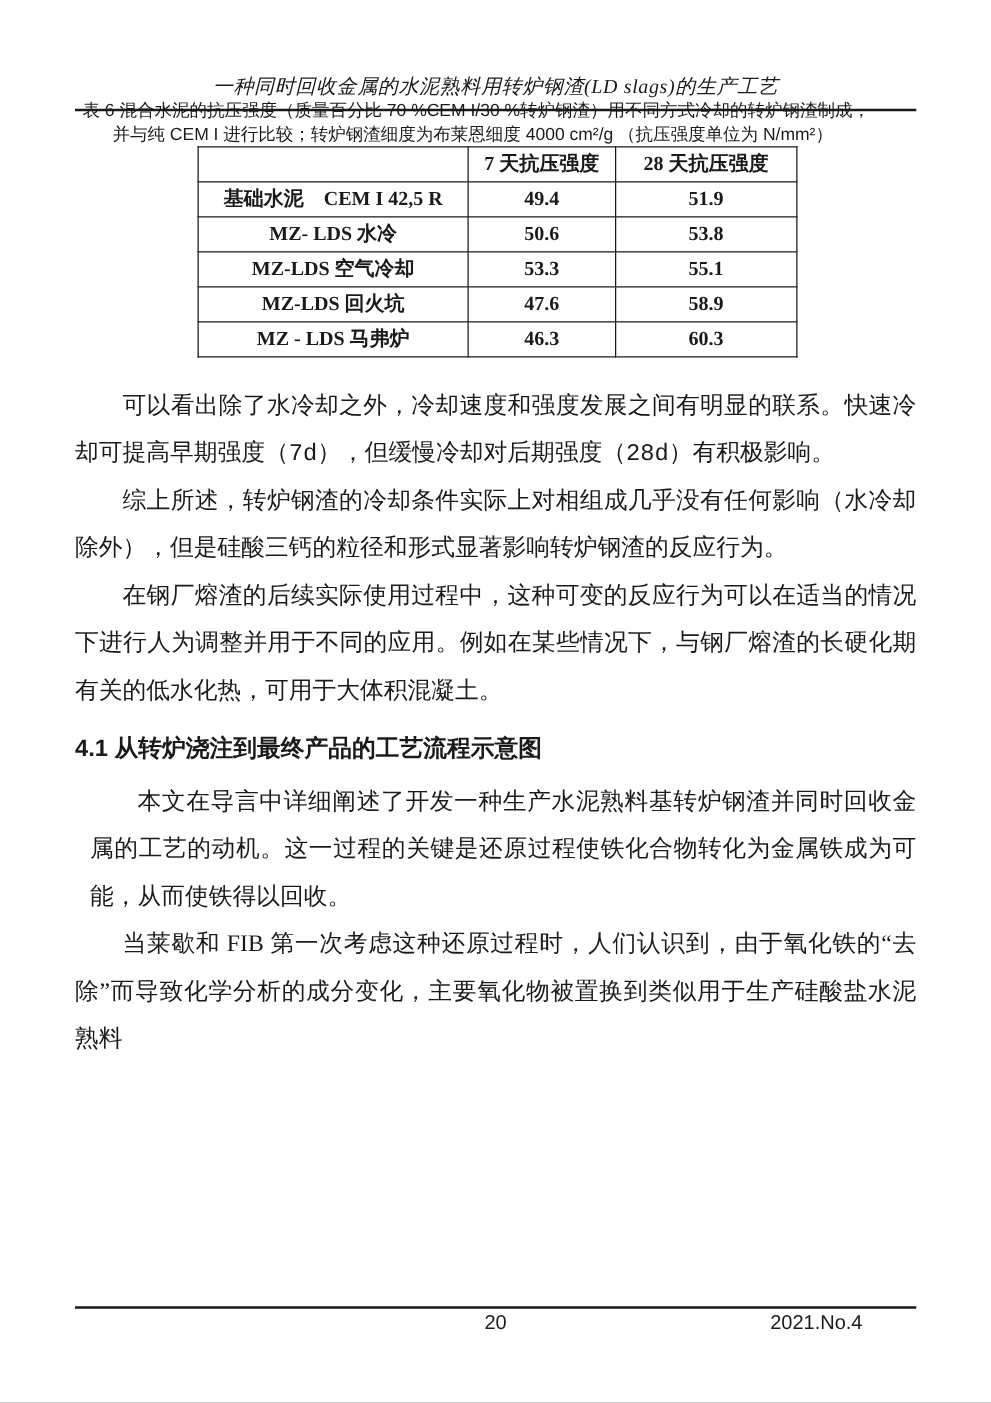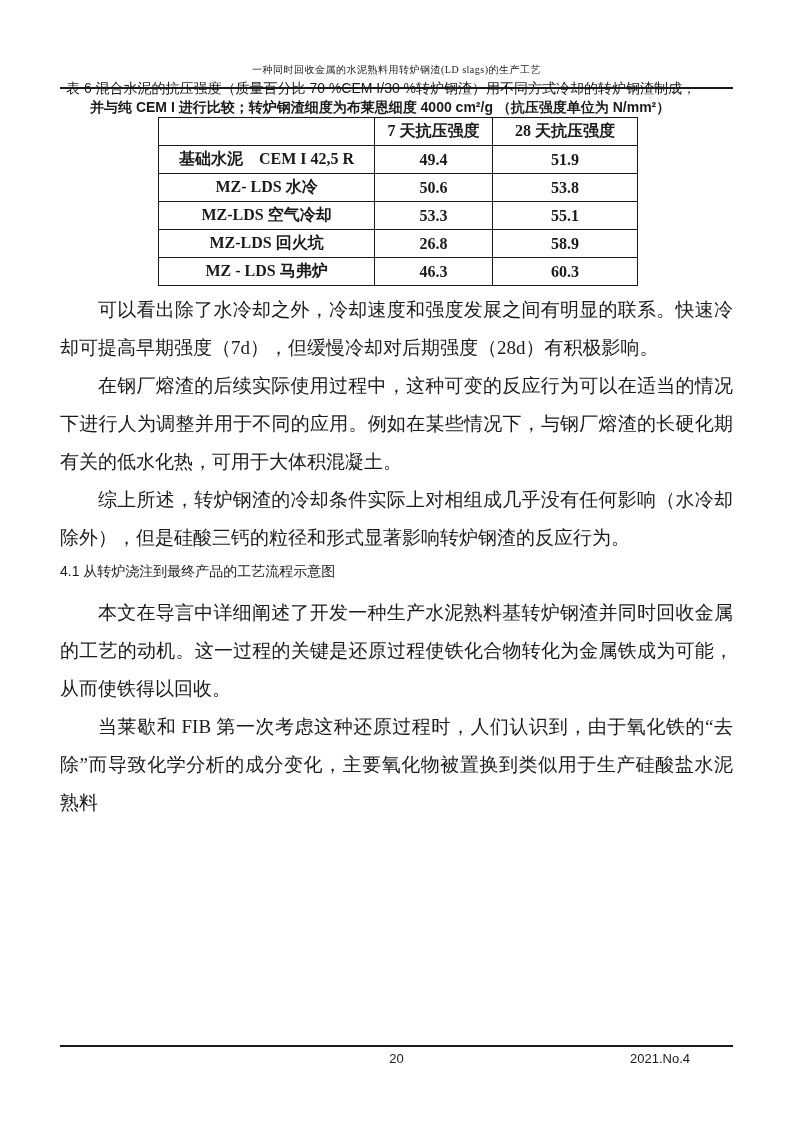--- a/index.html
+++ b/index.html
@@ -16,45 +16,46 @@
   }
   
   .doc-header {
     margin: 0 60px;
     padding-top: 60px;
     padding-bottom: 7px;
     border-bottom: 2px solid #1a1a1a;
     text-align: center;
   }
   .doc-header-title {
-    font-size: 10px;
+    font-size: 16px;
     line-height: 20px;
     letter-spacing: 0.5px;
+    font-style: italic;
   }
   
   .doc-body { margin: 0 60px; }
   .para {
     font-size: 19px;
     line-height: 38px;
     text-align: justify;
     text-indent: 2em;
   }
   .para.after-header { margin-top: 7px; }
-  .para.after-table { margin-top: 5px; }
+  .para.after-table { margin-top: 20px; font-family: Liberation Mono, monospace; }
   
   .table-caption {
     margin-top: -10px;
     padding-left: 30px;
     text-indent: -24px;
     font-family: "Liberation Sans", "DejaVu Sans", sans-serif;
     font-size: 14px;
     line-height: 19px;
   }
   .cap-line { display: block; }
-  .cap-line + .cap-line { text-indent: 0; font-weight: bold; }
+  .cap-line + .cap-line { text-indent: 0; }
   
   .data-table {
     border-collapse: collapse;
     table-layout: fixed;
     margin-left: 98px;
     width: 480px;
   }
   .data-table th, .data-table td {
     border: 1.5px solid #1a1a1a;
     height: 28px;
@@ -70,37 +71,37 @@
   .data-table .c3 { width: 137px; }
   
   .h-sec {
     margin-top: 2px;
     font-family: "Liberation Sans", "DejaVu Sans", sans-serif;
     font-size: 21px;
     font-weight: bold;
     line-height: 27px;
   }
   .h-sub {
-    margin-top: 1px;
+    margin-top: 15px;
     font-family: "Liberation Sans", "DejaVu Sans", sans-serif;
-    font-size: 14px;
-    font-weight: normal;
+    font-size: 19px;
+    font-weight: bold;
     line-height: 26px;
   }
-  .para.after-sub { margin-top: 10px; }
+  .para.after-sub { margin-top: 10px; margin-left: 12px; }
   
   .doc-footer {
     position: absolute;
     left: 60px;
     right: 60px;
     top: 1045px;
     border-top: 2px solid #1a1a1a;
     height: 26px;
     font-family: "Liberation Sans", "DejaVu Sans", sans-serif;
-    font-size: 13px;
+    font-size: 16px;
     line-height: 12px;
   }
   .footer-page {
     position: absolute;
     left: 0; right: 0;
     top: 6px;
     text-align: center;
   }
   .footer-issue {
     position: absolute;
@@ -144,37 +145,37 @@
           <td class="c2">50.6</td>
           <td class="c3">53.8</td>
         </tr>
         <tr>
           <td class="c1">MZ-LDS 空气冷却</td>
           <td class="c2">53.3</td>
           <td class="c3">55.1</td>
         </tr>
         <tr>
           <td class="c1">MZ-LDS 回火坑</td>
-          <td class="c2">26.8</td>
+          <td class="c2">47.6</td>
           <td class="c3">58.9</td>
         </tr>
         <tr>
           <td class="c1">MZ - LDS 马弗炉</td>
           <td class="c2">46.3</td>
           <td class="c3">60.3</td>
         </tr>
       </tbody>
     </table>
 
     <p class="para after-table">可以看出除了水冷却之外，冷却速度和强度发展之间有明显的联系。快速冷却可提高早期强度（7d），但缓慢冷却对后期强度（28d）有积极影响。</p>
 
 
+    <p class="para">综上所述，转炉钢渣的冷却条件实际上对相组成几乎没有任何影响（水冷却除外），但是硅酸三钙的粒径和形式显著影响转炉钢渣的反应行为。</p>
+
     <p class="para">在钢厂熔渣的后续实际使用过程中，这种可变的反应行为可以在适当的情况下进行人为调整并用于不同的应用。例如在某些情况下，与钢厂熔渣的长硬化期有关的低水化热，可用于大体积混凝土。</p>
-
-    <p class="para">综上所述，转炉钢渣的冷却条件实际上对相组成几乎没有任何影响（水冷却除外），但是硅酸三钙的粒径和形式显著影响转炉钢渣的反应行为。</p>
 
 
     <h3 class="h-sub">4.1 从转炉浇注到最终产品的工艺流程示意图</h3>
 
     <p class="para after-sub">本文在导言中详细阐述了开发一种生产水泥熟料基转炉钢渣并同时回收金属的工艺的动机。这一过程的关键是还原过程使铁化合物转化为金属铁成为可能，从而使铁得以回收。</p>
 
     <p class="para">当莱歇和 FIB 第一次考虑这种还原过程时，人们认识到，由于氧化铁的“去除”而导致化学分析的成分变化，主要氧化物被置换到类似用于生产硅酸盐水泥熟料</p>
 
   </main>
 

